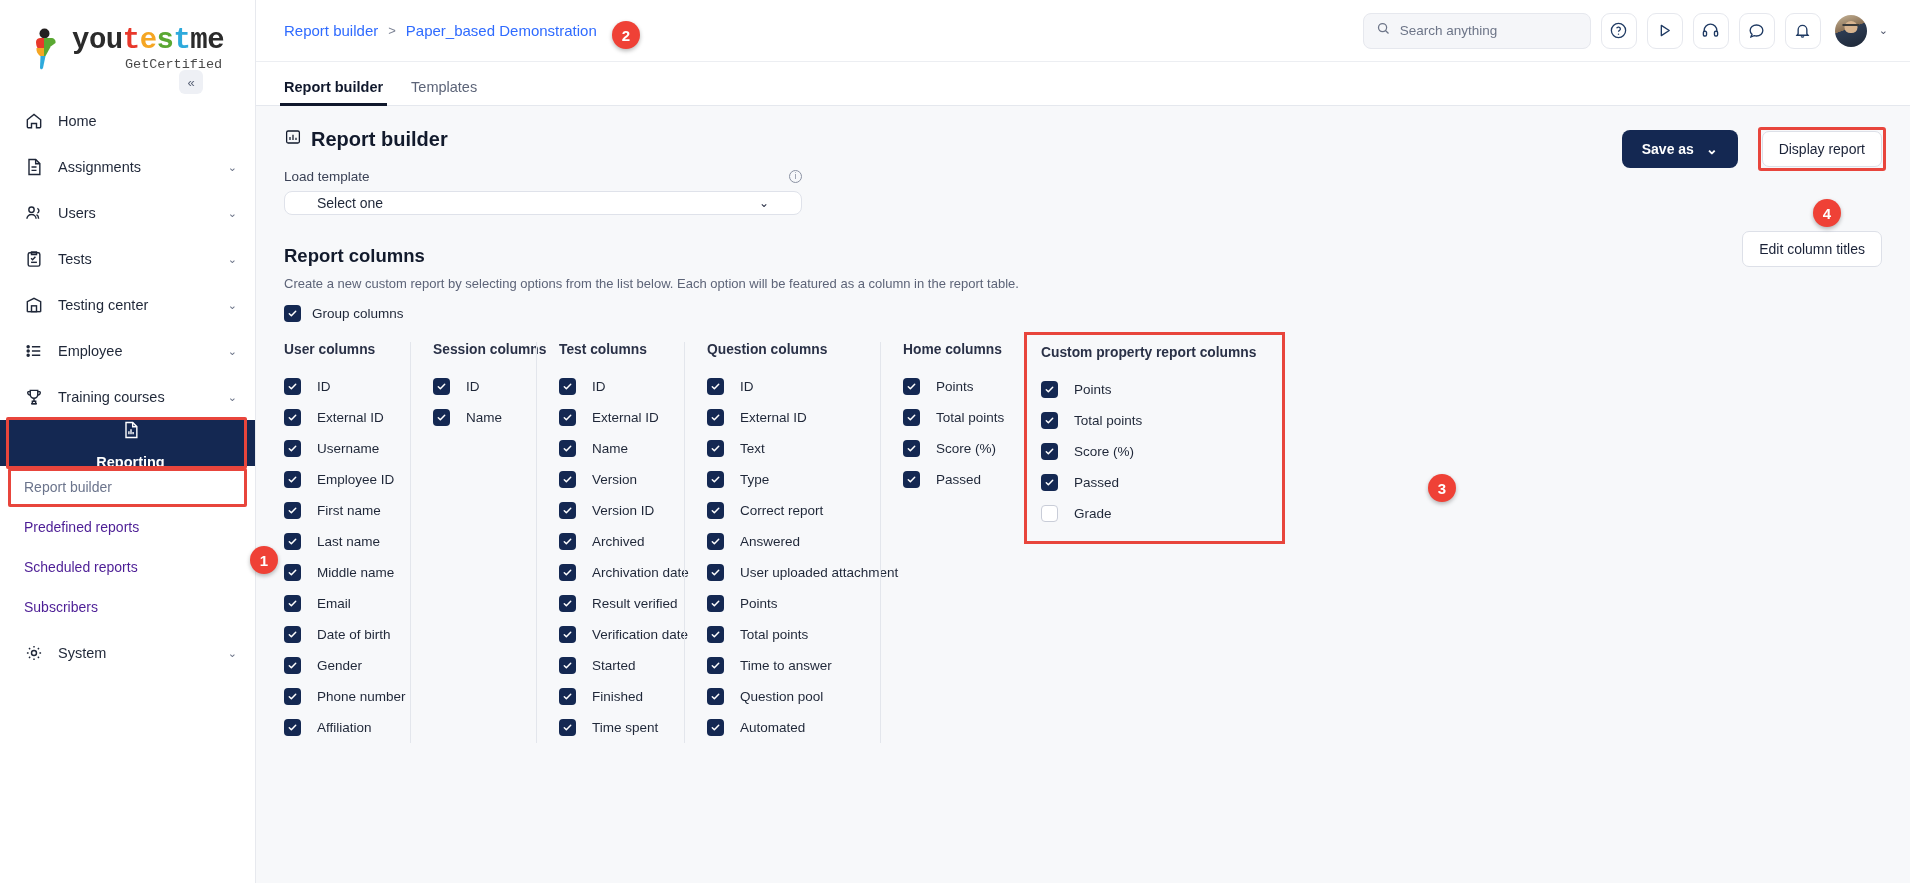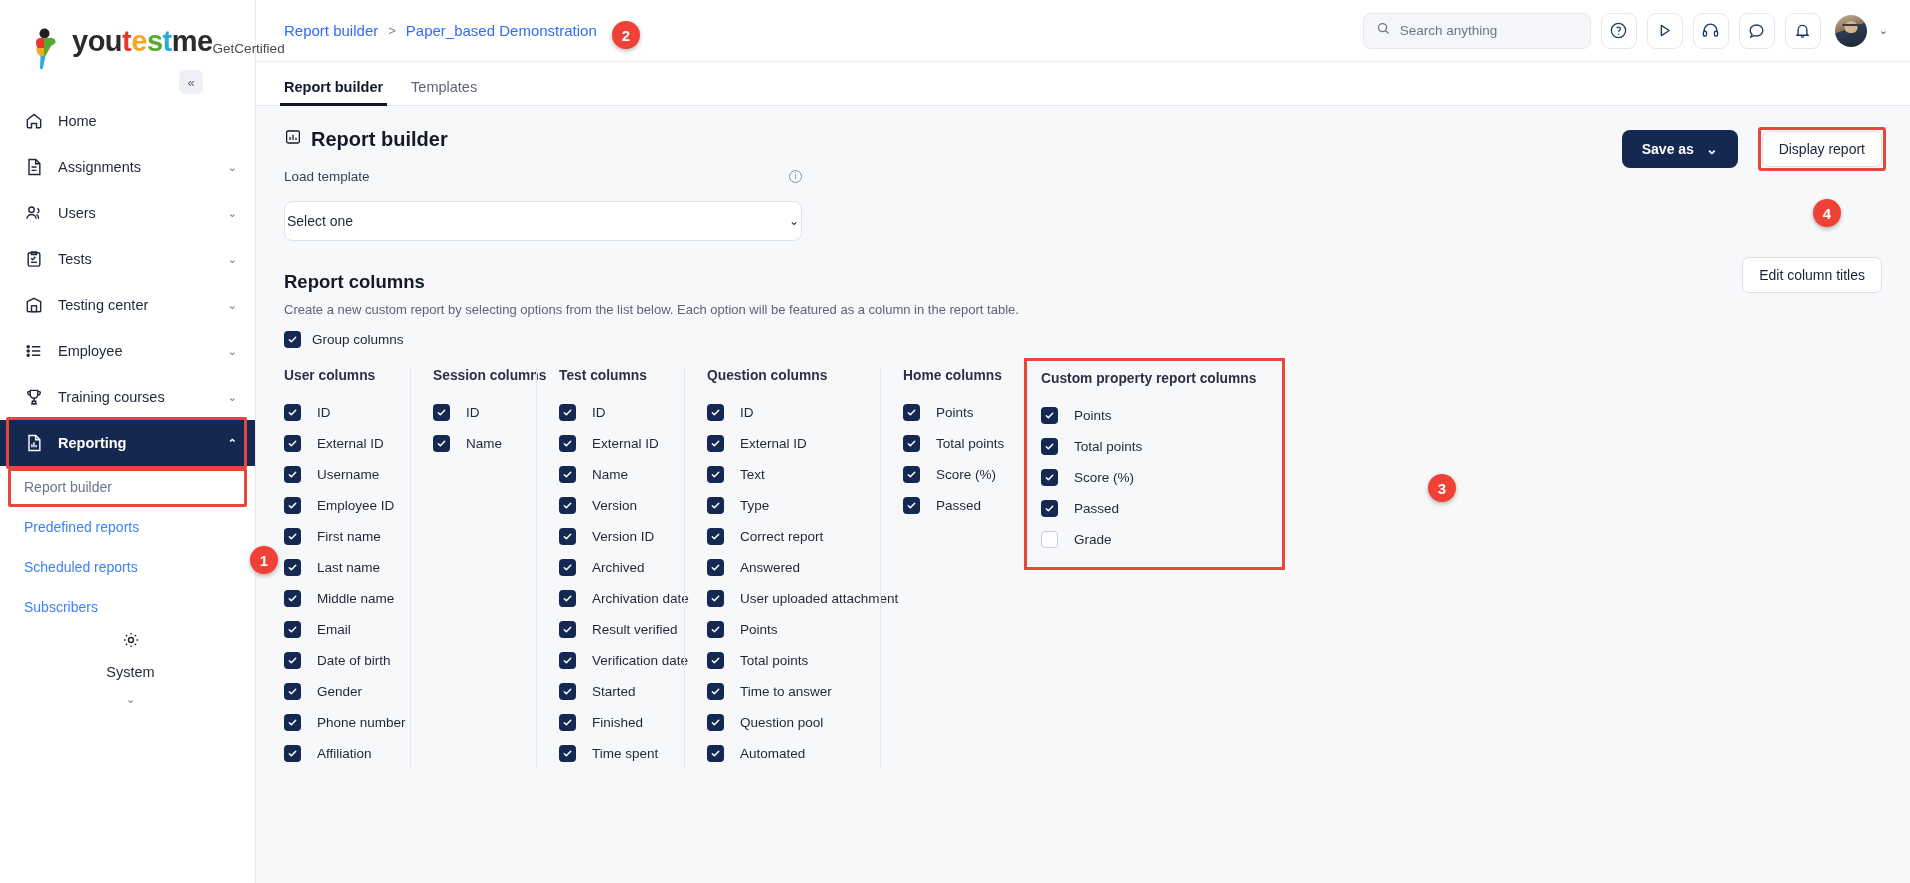--- a/index.html
+++ b/index.html
@@ -13,21 +13,21 @@
 
   
   .sidebar {
     width: 256px; height: 883px; background: #ffffff;
     border-right: 1px solid #e7e9ee;
     position: relative; flex: 0 0 256px;
   }
   .logo-wrap { padding: 26px 0 0 30px; height: 86px; }
   .logo { display: flex; align-items: flex-start; gap: 8px; }
   .logo-mark { width: 34px; height: 44px; position: relative; flex: 0 0 34px; margin-top: 2px;}
-  .logo-text-wrap { display:flex; flex-direction: row; }
+  .logo-text-wrap { display:flex; flex-direction: column; font-family: Liberation Mono, monospace; }
   .logo-text { font-size: 29px; font-weight: 700; letter-spacing: -0.5px; line-height: 30px; white-space: nowrap;}
   .lt-dark { color: #2b2b2b; }
   .lt-red { color: #e8382b; }
   .lt-orange { color: #f5a623; }
   .lt-green { color: #5aa832; }
   .lt-blue { color: #2eaadc; }
   .logo-sub { font-size: 13.5px; color: #4a4a4a; align-self: flex-end; margin-top: 1px; margin-right: 2px;}
 
   .collapse-btn {
     position: absolute; top: 70px; left: 179px;
@@ -39,31 +39,31 @@
 
   .nav { margin-top: 12px; }
   .nav-item {
     display: flex; align-items: center; height: 46px;
     padding: 0 18px 0 24px; gap: 14px; cursor: pointer;
     font-size: 14.5px; color: #1f2738; position: relative;
   }
   .nav-item .nv-label { flex: 1; }
   .nav-item .chev { color: #6a7287; font-size: 11px; line-height: 1; }
   .nav-item.active {
-    background: #142852; color: #ffffff; font-weight: 700;
+    background: #142852; color: #ffffff; font-weight: 700; flex-direction: column;
   }
   .nav-item.active .chev { color: #ffffff; }
   .nav-item.highlight-box::after {
     content: ""; position: absolute; left: 6px; right: 8px; top: -3px; bottom: -3px;
     border: 3px solid #e8453c; border-radius: 2px; pointer-events: none;
   }
   .nav-icon { width: 20px; height: 20px; display: block; flex: 0 0 20px; }
   .sub-item {
     height: 33px; display: flex; align-items: center;
-    padding-left: 24px; font-size: 14px; color: #3b82f6; cursor: pointer;
+    padding-left: 24px; font-size: 14px; color: #4c1d95; cursor: pointer;
     position: relative;
   }
   .sub-item.current { color: #6b748c; }
   .sub-item.outline::after {
     content: ""; position: absolute; left: 8px; right: 8px; top: -2px; bottom: -4px;
     border: 3px solid #e8453c; border-radius: 2px; pointer-events: none;
   }
   .sub-list { margin-top: 4px; }
   .sub-list .sub-item { margin-bottom: 7px; }
 
@@ -159,23 +159,23 @@
   .field-label-row {
     display: flex; align-items: center; width: 518px; margin-top: 18px;
   }
   .field-label { font-size: 13.5px; color: #3b4256; }
   .info-i {
     margin-left: auto; width: 13px; height: 13px; border-radius: 50%;
     border: 1px solid #8b92a3; color: #8b92a3; font-size: 9px;
     display: flex; align-items: center; justify-content: center; line-height: 1;
   }
   .select-box {
-    width: 518px; height: 40px; background: #fff; border: 1px solid #dfe2ea;
-    border-radius: 8px; display: flex; align-items: center; padding: 0 2px;
-    margin-top: 17px; font-size: 14px; color: #1f2738; cursor: pointer;
+    width: 518px; height: 24px; background: #fff; border: 1px solid #dfe2ea;
+    border-radius: 8px; display: flex; align-items: center; padding: 0 32px;
+    margin-top: 7px; font-size: 14px; color: #1f2738; cursor: pointer;
   }
   .select-box .sel-caret { margin-left: auto; color: #2a3147; font-size: 12px; }
 
   .section-title { font-size: 18.5px; font-weight: 700; color: #121a2c; margin-top: 30px; }
   .section-desc { font-size: 13px; color: #5d6478; margin-top: 9px; }
   .section-head { display: flex; align-items: flex-start; }
   .section-head .btn-outline { margin-left: auto; margin-top: 16px; }
 
   .group-toggle { display: flex; align-items: center; gap: 11px; margin-top: 14px; font-size: 13.5px; color: #1f2738; cursor: pointer;}
 
@@ -343,21 +343,21 @@
           <span>Predefined reports</span>
         </div>
         <div class="sub-item">
           <span>Scheduled reports</span>
         </div>
         <div class="sub-item">
           <span>Subscribers</span>
         </div>
       </div>
 
-      <div class="nav-item" style="margin-top:4px;flex-direction:column;">
+      <div class="nav-item" style="margin-top:4px;">
         <span class="nav-icon">
           <svg viewBox="0 0 24 24" fill="none" stroke="#1f2738" stroke-width="1.7">
               <circle cx="12" cy="12" r="3"></circle>
               <path d="M12 3.5v2M12 18.5v2M3.5 12h2M18.5 12h2M6 6l1.4 1.4M16.6 16.6L18 18M18 6l-1.4 1.4M7.4 16.6L6 18"></path>
             </svg>
         </span>
         <span class="nv-label">System</span>
         <span class="chev">⌄</span>
       </div>
     </nav>

